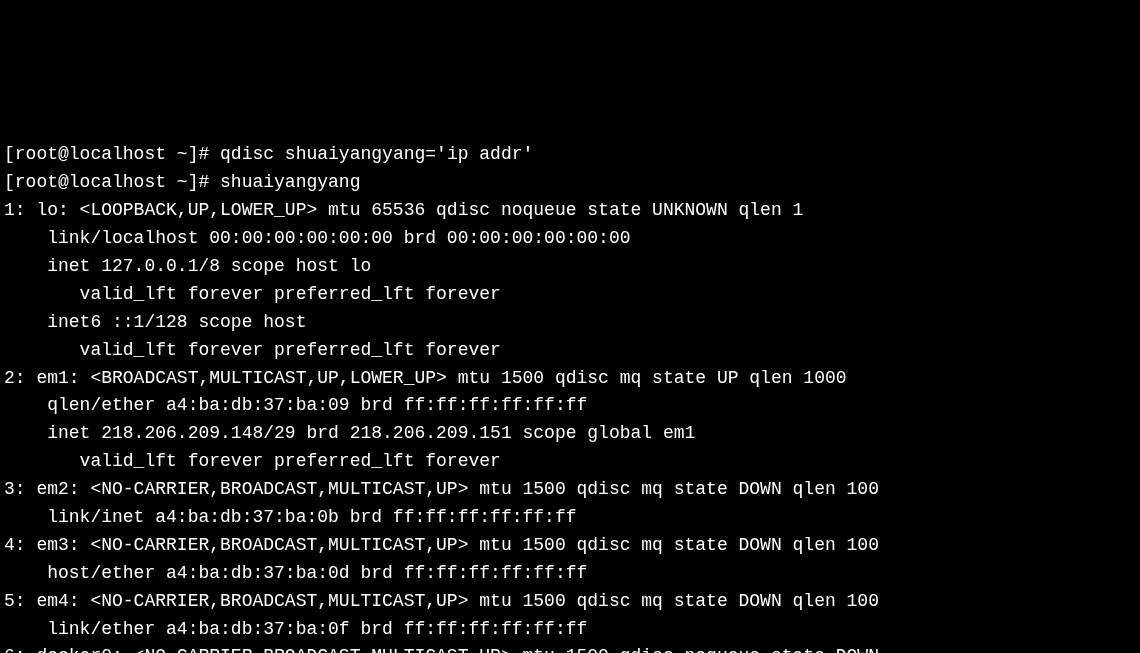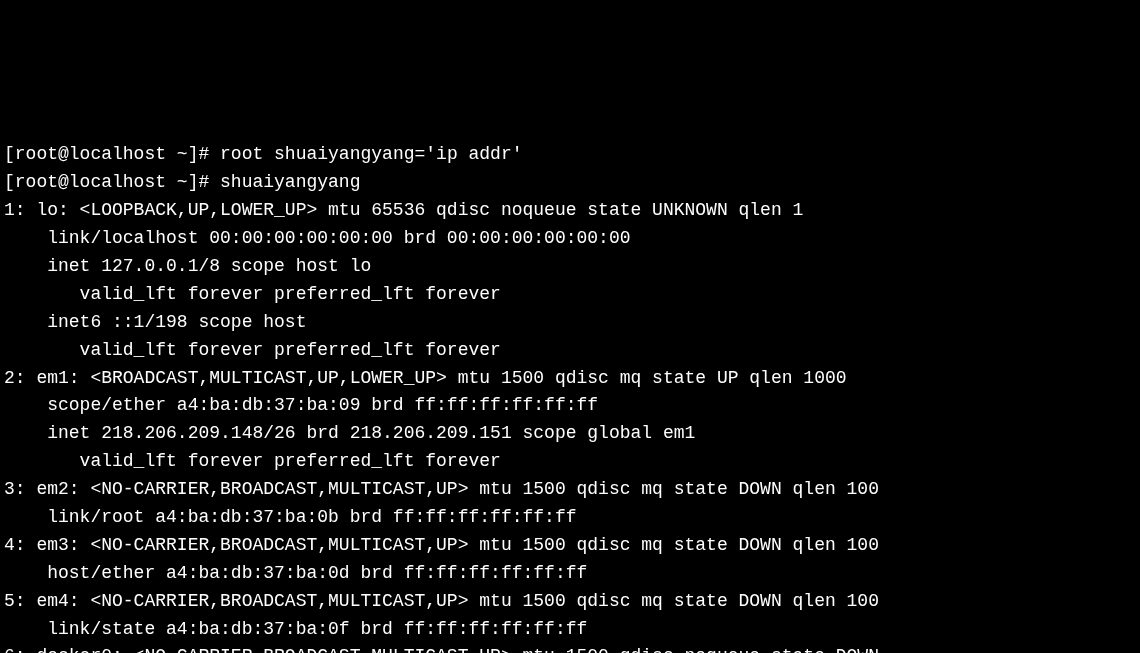--- a/index.html
+++ b/index.html
@@ -17,38 +17,38 @@
   }
   .terminal {
     padding: 2px 4px;
   }
 </style>
 </head>
 <body>
 
 
 
-<div class="terminal"><span>[root@localhost ~]# </span><span>root shuaiyangyang='ip addr'</span>
+<div class="terminal"><span>[root@localhost ~]# </span><span>qdisc shuaiyangyang='ip addr'</span>
 <span>[root@localhost ~]# </span><span>shuaiyangyang</span>
 <span>1: lo: &lt;LOOPBACK,UP,LOWER_UP&gt; mtu 65536 qdisc noqueue state UNKNOWN qlen 1</span>
 <span>    link/localhost 00:00:00:00:00:00 brd 00:00:00:00:00:00</span>
 <span>    inet 127.0.0.1/8 scope host lo</span>
 <span>       valid_lft forever preferred_lft forever</span>
-<span>    inet6 ::1/198 scope host</span>
+<span>    inet6 ::1/128 scope host</span>
 <span>       valid_lft forever preferred_lft forever</span>
 <span>2: em1: &lt;BROADCAST,MULTICAST,UP,LOWER_UP&gt; mtu 1500 qdisc mq state UP qlen 1000</span>
-<span>    scope/ether a4:ba:db:37:ba:09 brd ff:ff:ff:ff:ff:ff</span>
-<span>    inet 218.206.209.148/26 brd 218.206.209.151 scope global em1</span>
+<span>    qlen/ether a4:ba:db:37:ba:09 brd ff:ff:ff:ff:ff:ff</span>
+<span>    inet 218.206.209.148/29 brd 218.206.209.151 scope global em1</span>
 <span>       valid_lft forever preferred_lft forever</span>
 <span>3: em2: &lt;NO-CARRIER,BROADCAST,MULTICAST,UP&gt; mtu 1500 qdisc mq state DOWN qlen 100</span>
-<span>    link/root a4:ba:db:37:ba:0b brd ff:ff:ff:ff:ff:ff</span>
+<span>    link/inet a4:ba:db:37:ba:0b brd ff:ff:ff:ff:ff:ff</span>
 <span>4: em3: &lt;NO-CARRIER,BROADCAST,MULTICAST,UP&gt; mtu 1500 qdisc mq state DOWN qlen 100</span>
 <span>    host/ether a4:ba:db:37:ba:0d brd ff:ff:ff:ff:ff:ff</span>
 <span>5: em4: &lt;NO-CARRIER,BROADCAST,MULTICAST,UP&gt; mtu 1500 qdisc mq state DOWN qlen 100</span>
-<span>    link/state a4:ba:db:37:ba:0f brd ff:ff:ff:ff:ff:ff</span>
+<span>    link/ether a4:ba:db:37:ba:0f brd ff:ff:ff:ff:ff:ff</span>
 <span>6: docker0: &lt;NO-CARRIER,BROADCAST,MULTICAST,UP&gt; mtu 1500 qdisc noqueue state DOWN</span>
 
 
 
 </div>
 
 
 
 
 </body></html>

